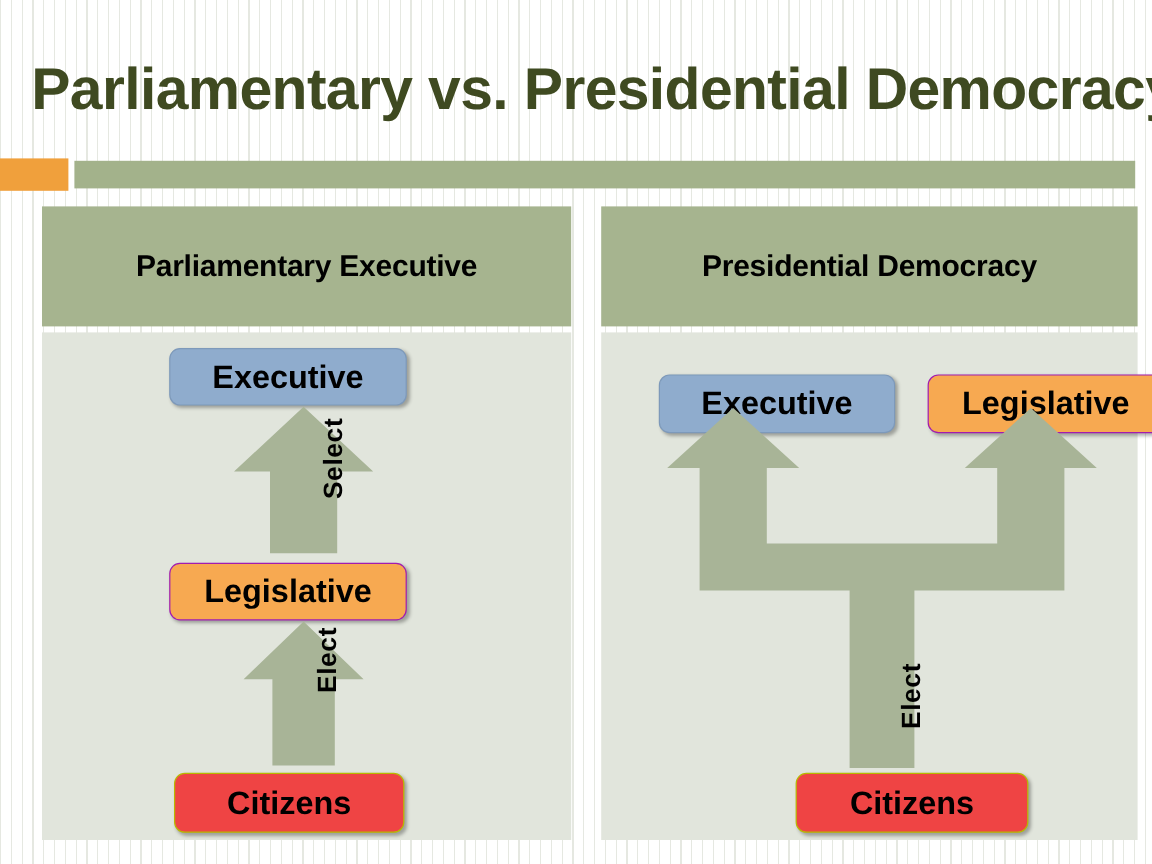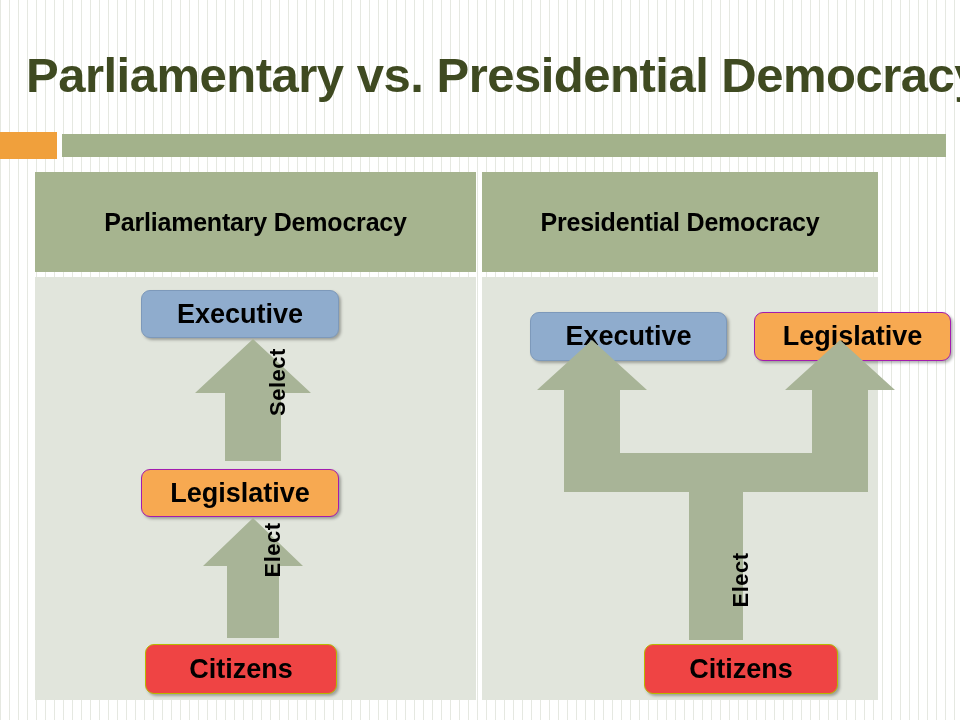--- a/index.html
+++ b/index.html
@@ -46,21 +46,21 @@
   }
 
   
   #panel{
     position:absolute;left:35px;top:172px;width:894px;height:528px;
   }
   .col{
     position:absolute;top:0;height:528px;
   }
   #col-left{left:0px;width:441px;}
-  #col-right{left:447px;width:396px;}
+  #col-right{left:466px;width:447px;}
 
   .col-head{
     position:absolute;left:0;top:0;width:100%;height:100px;
     background:#a6b48f;
     color:#000000;
     font-size:25px;
     font-weight:bold;
     display:flex;align-items:center;justify-content:center;
     letter-spacing:-0.2px;
   }
@@ -123,21 +123,21 @@
 
   <div id="title">Parliamentary vs. Presidential Democracy</div>
 
   <div id="rule-orange"></div>
   <div id="rule-green"></div>
 
   <div id="panel">
 
     <div class="col" id="col-left">
 
-      <div class="col-head">Parliamentary Democracy</div>
+      <div class="col-head">Parliamentary Executive</div>
 
       <div class="col-body">
 
         <div class="node exec" id="l-exec">Executive</div>
 
         <svg class="arrow-svg" id="l-arrow-1" width="116" height="122" viewBox="0 0 116 122">
           <polygon class="arrow-fill" points="58,0 116,54 86,54 86,122 30,122 30,54 0,54"></polygon>
         </svg>
         <div class="arrow-label" id="lbl-select">Select</div>
 

